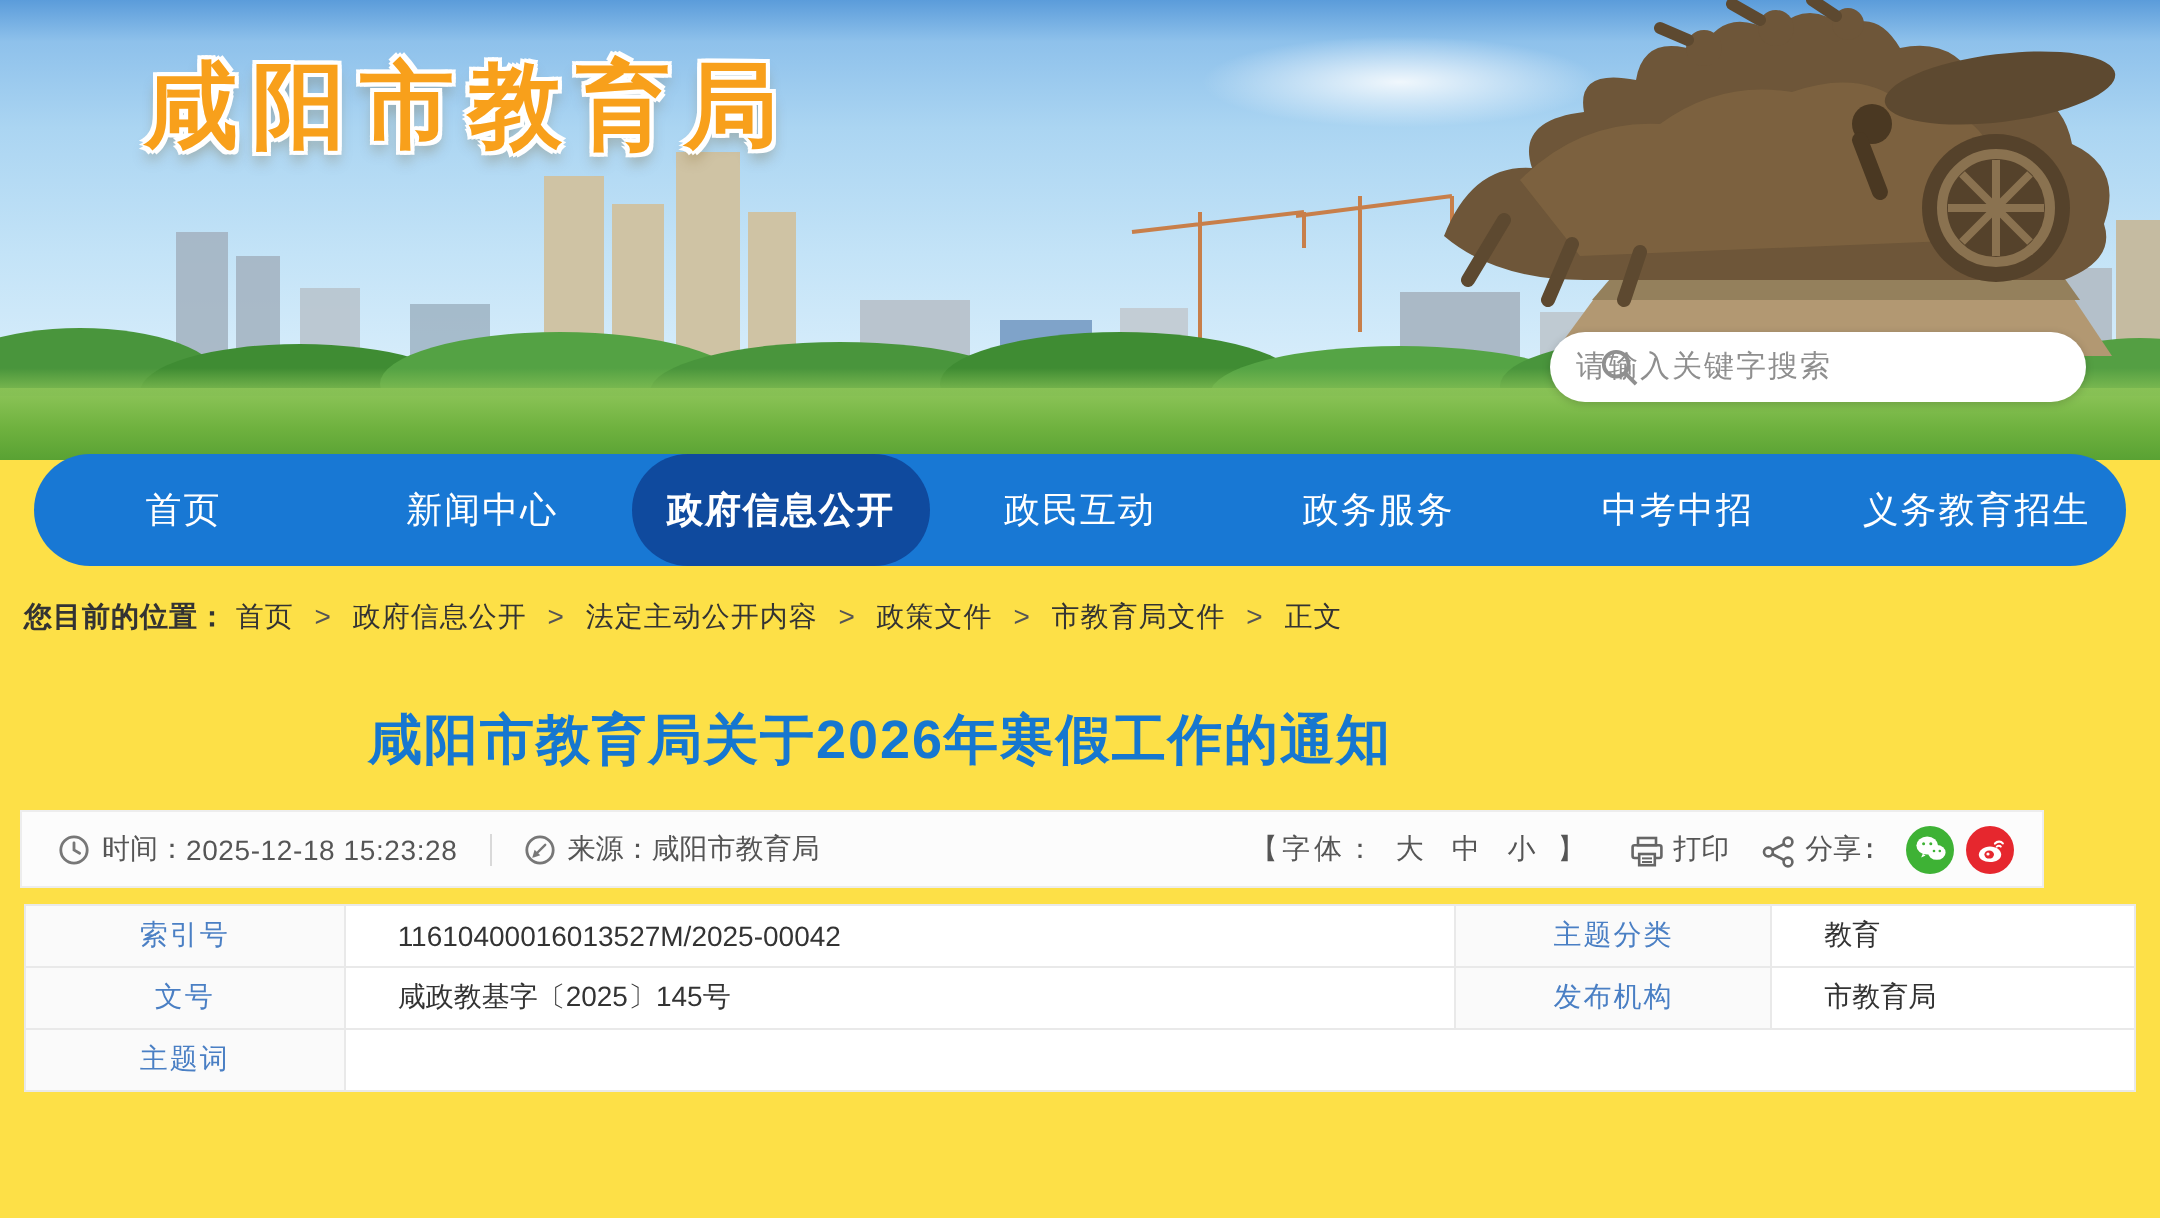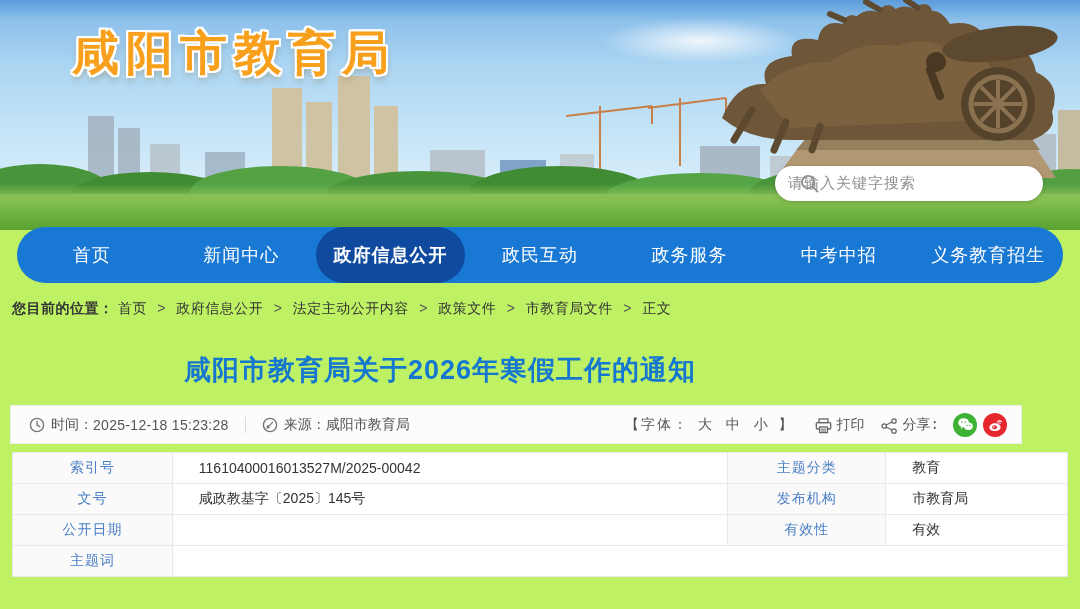--- a/index.html
+++ b/index.html
@@ -1,18 +1,18 @@
 <!DOCTYPE html>
 <html><head>
 <meta charset="utf-8">
 <style>
   * { margin:0; padding:0; box-sizing:border-box; }
   html,body { width:1080px; height:609px; background:#fff;
     font-family:"Liberation Sans","DejaVu Sans",sans-serif; }
-  .page { position:relative; width:1080px; height:609px; overflow:hidden; background:#bef264; }
+  .page { position:relative; width:1080px; height:609px; overflow:hidden; background:#fde047; }
 
   
   .banner { position:absolute; left:0; top:0; width:1080px; height:230px; overflow:hidden;
     background:linear-gradient(180deg,#5b9cda 0%,#8ec1eb 9%,#abd5f2 28%,#c3e3f7 55%,#d7edfb 80%,#e3f2fc 100%); }
   .banner svg { position:absolute; }
   .sky-cloud { position:absolute; left:600px; top:18px; width:200px; height:46px; border-radius:50%;
     background:radial-gradient(ellipse at center,rgba(255,255,255,.85) 0%,rgba(255,255,255,0) 70%); }
   .grass { position:absolute; left:0; bottom:0; width:1080px; height:36px;
     background:linear-gradient(180deg,#8fc65a 0%,#6fb23f 55%,#59a233 100%); }
   .grass:before { content:""; position:absolute; left:0; top:-10px; width:1080px; height:14px;
@@ -268,25 +268,19 @@
       <td class="lbl">主题分类</td>
       <td class="val">教育</td>
     </tr>
     <tr>
       <td class="lbl">文号</td>
       <td class="val">咸政教基字〔2025〕145号</td>
       <td class="lbl">发布机构</td>
       <td class="val">市教育局</td>
     </tr>
     <tr>
-      <td class="lbl">公开日期</td>
-      <td class="val"></td>
-      <td class="lbl">有效性</td>
-      <td class="val">有效</td>
-    </tr>
-    <tr>
       <td class="lbl">主题词</td>
       <td class="val" colspan="3"></td>
     </tr>
   </tbody>
     </table>
 
 </div>
 
 </body></html>

